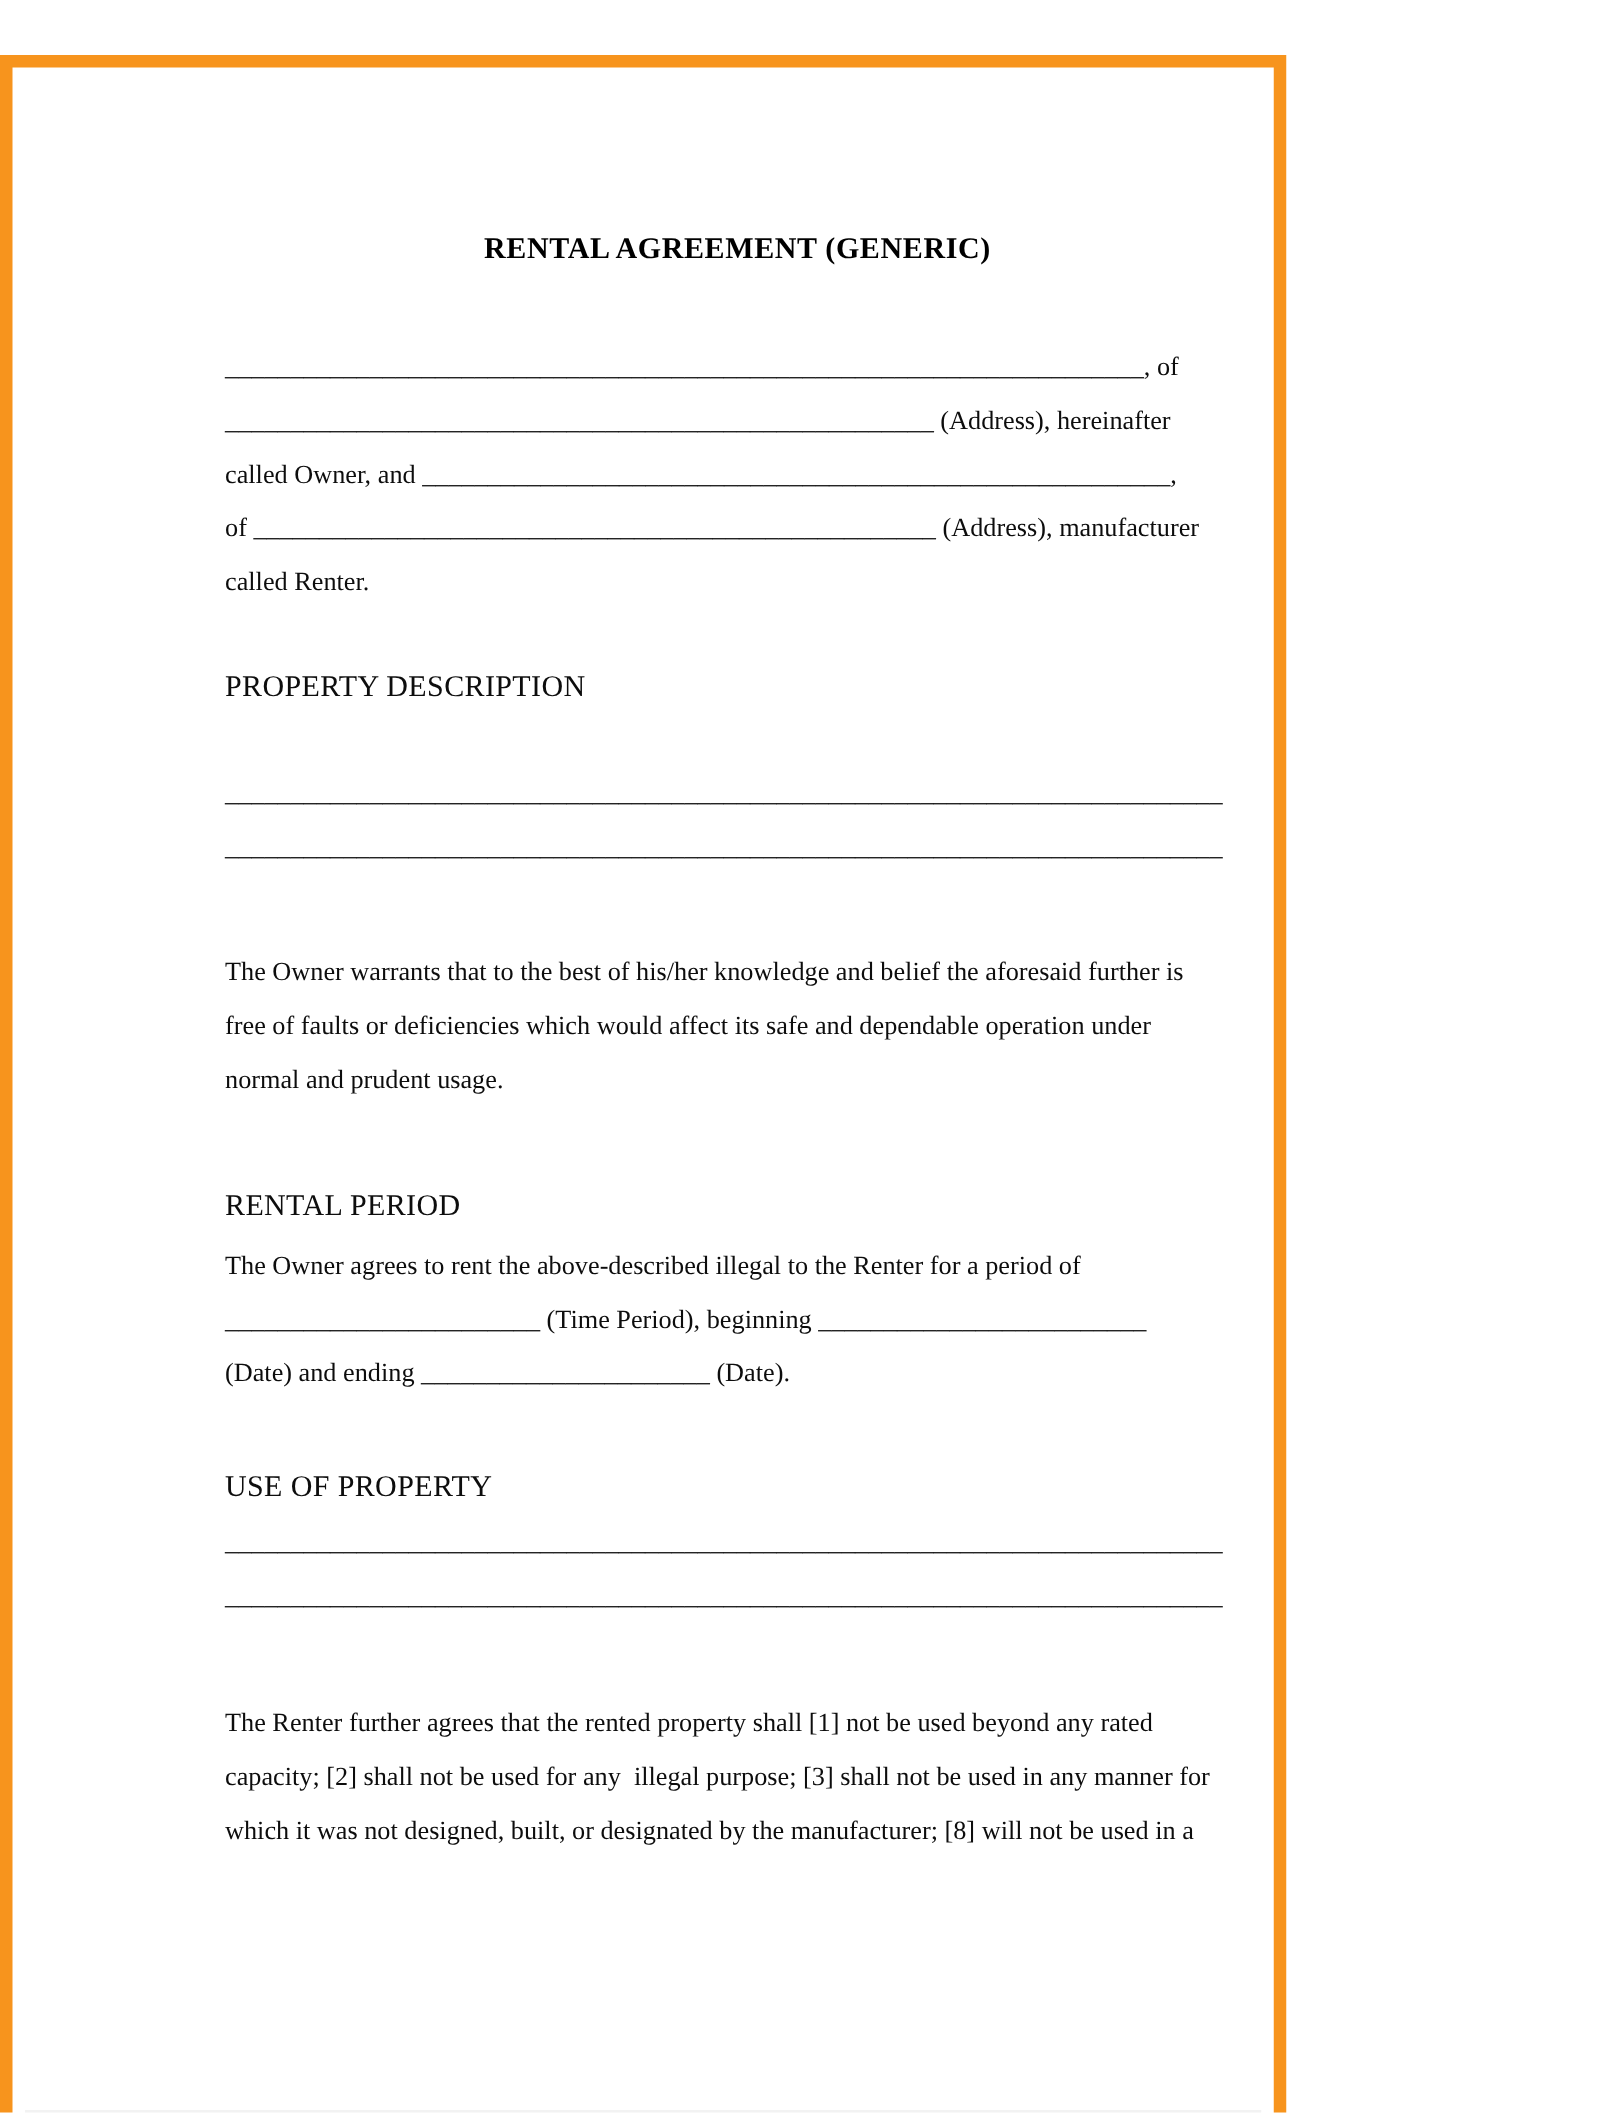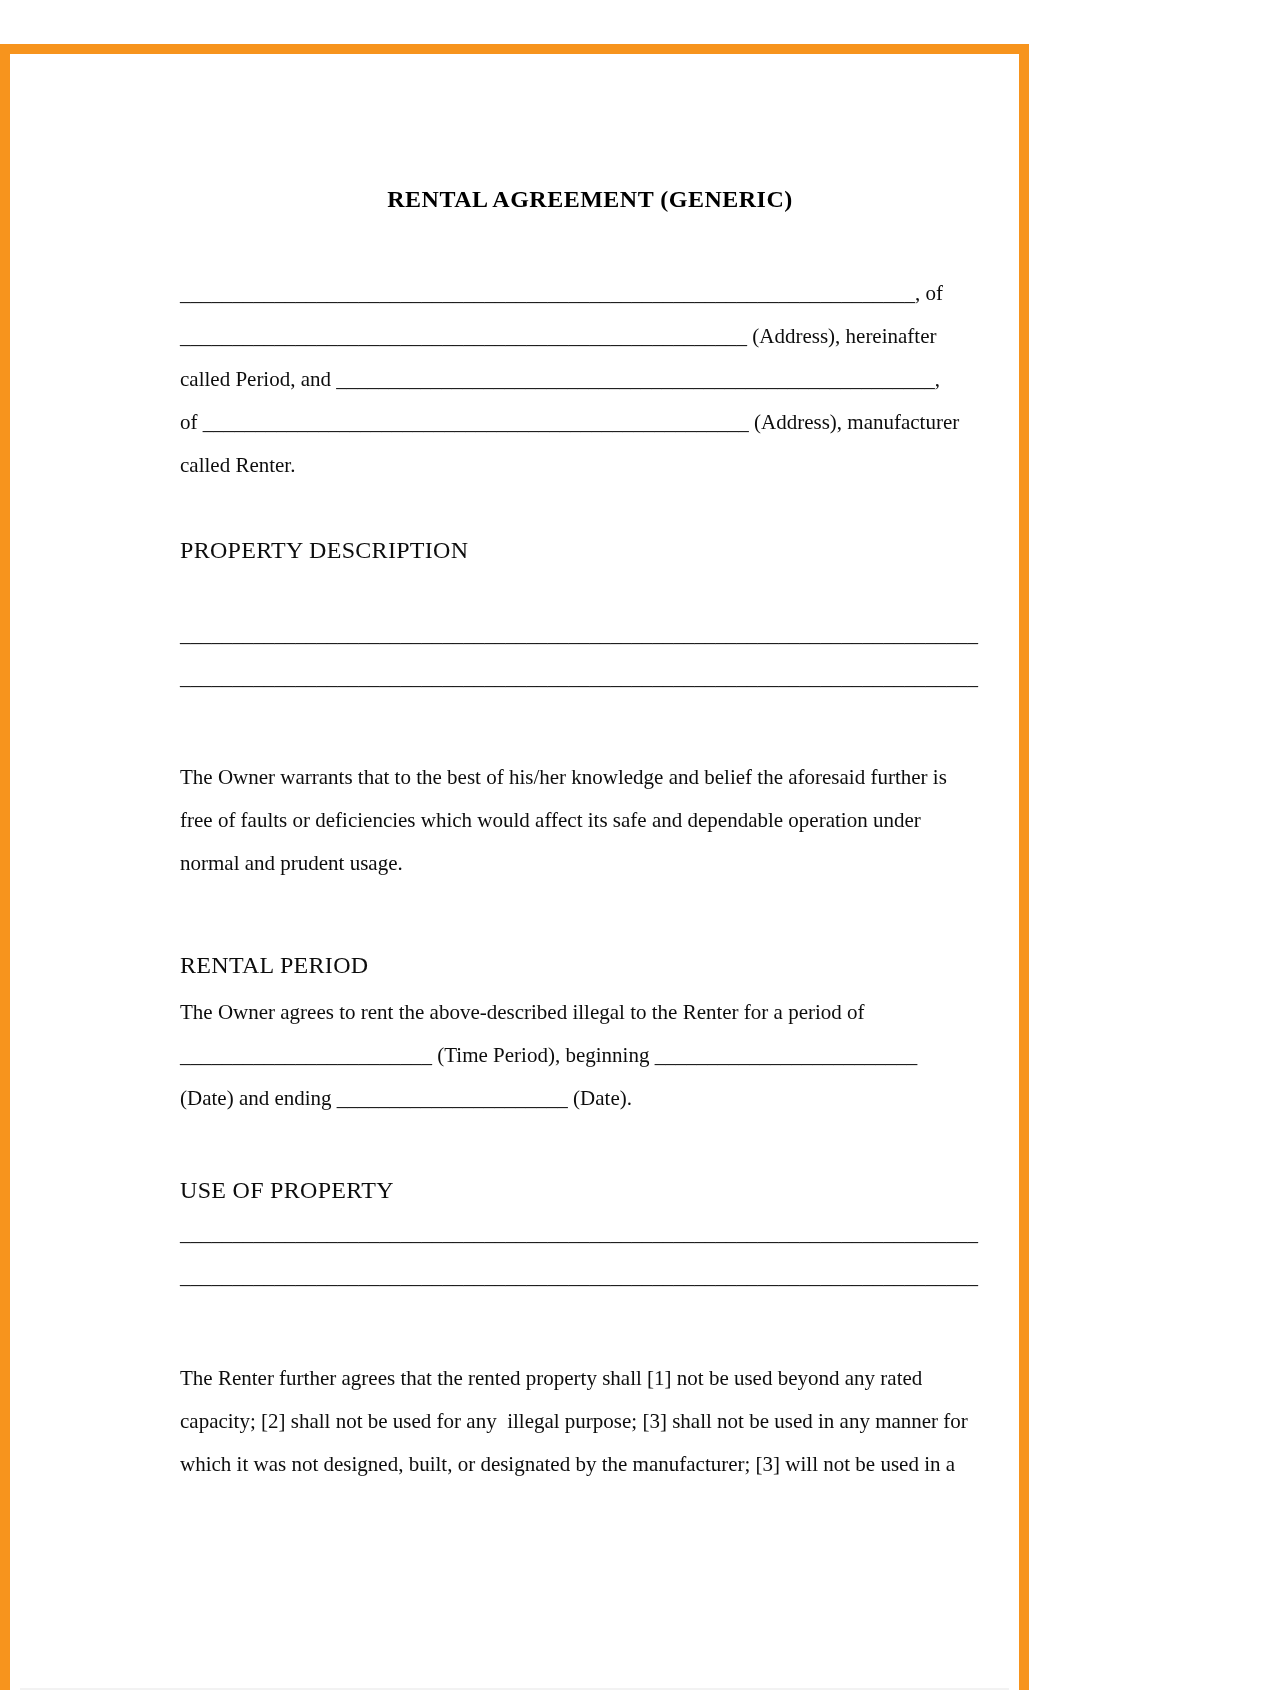--- a/index.html
+++ b/index.html
@@ -63,21 +63,21 @@
 <body>
 
 <div class="page">
   <div class="content">
 
     <h1 class="doc-title">RENTAL AGREEMENT (GENERIC)</h1>
 
     <div class="intro-block">
         <div class="line">______________________________________________________________________, of</div>
         <div class="line">______________________________________________________ (Address), hereinafter</div>
-        <div class="line">called Period, and _________________________________________________________,</div>
+        <div class="line">called Owner, and _________________________________________________________,</div>
         <div class="line">of ____________________________________________________ (Address), manufacturer</div>
         <div class="line">called Renter.</div>
       </div>
 
     <div class="heading heading-property line">PROPERTY DESCRIPTION</div>
 
     <div class="fill-property">
         <div class="line">____________________________________________________________________________</div>
         <div class="line">____________________________________________________________________________</div>
       </div>
@@ -99,21 +99,21 @@
     <div class="heading heading-use line">USE OF PROPERTY</div>
 
     <div class="fill-use">
         <div class="line">____________________________________________________________________________</div>
         <div class="line">____________________________________________________________________________</div>
       </div>
 
     <div class="para-renter">
         <div class="line">The Renter further agrees that the rented property shall [1] not be used beyond any rated</div>
         <div class="line">capacity; [2] shall not be used for any  illegal purpose; [3] shall not be used in any manner for</div>
-        <div class="line">which it was not designed, built, or designated by the manufacturer; [3] will not be used in a</div>
+        <div class="line">which it was not designed, built, or designated by the manufacturer; [8] will not be used in a</div>
       </div>
 
   </div>
 
   <div class="footer-bar">
     <span class="footer-site">printablerealestateforms.com</span>
   </div>
 </div>
 
 </body></html>

